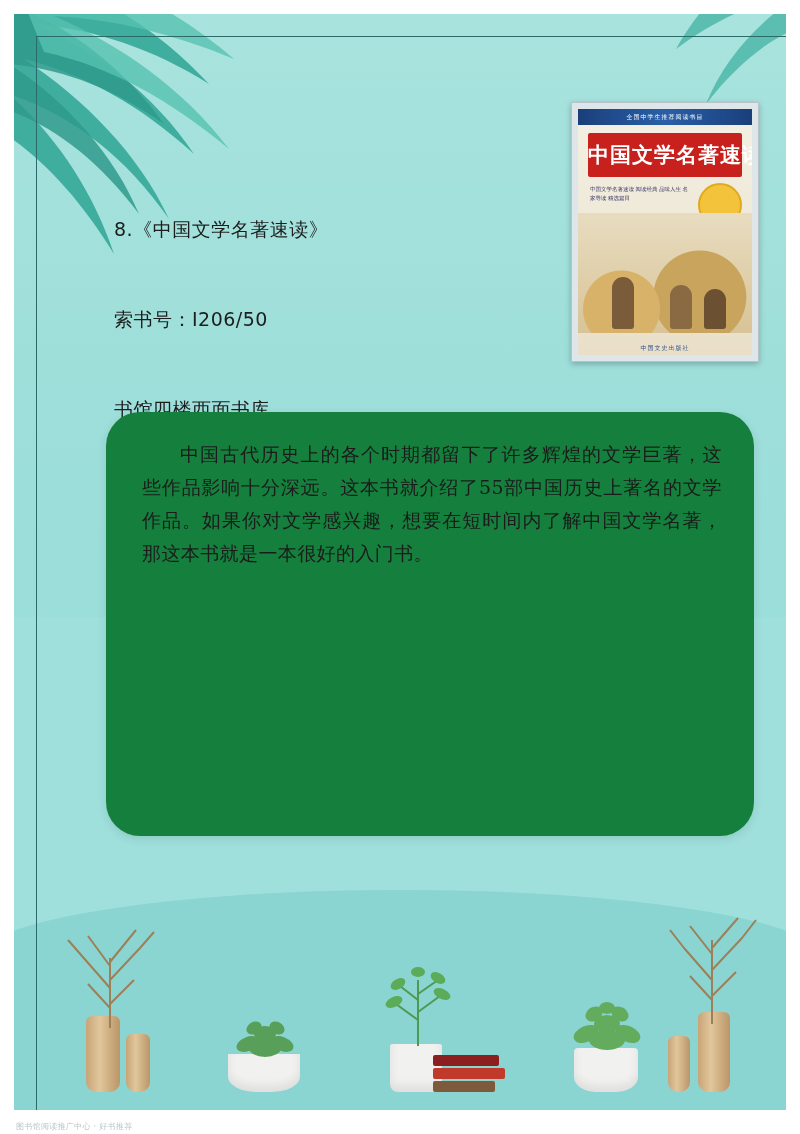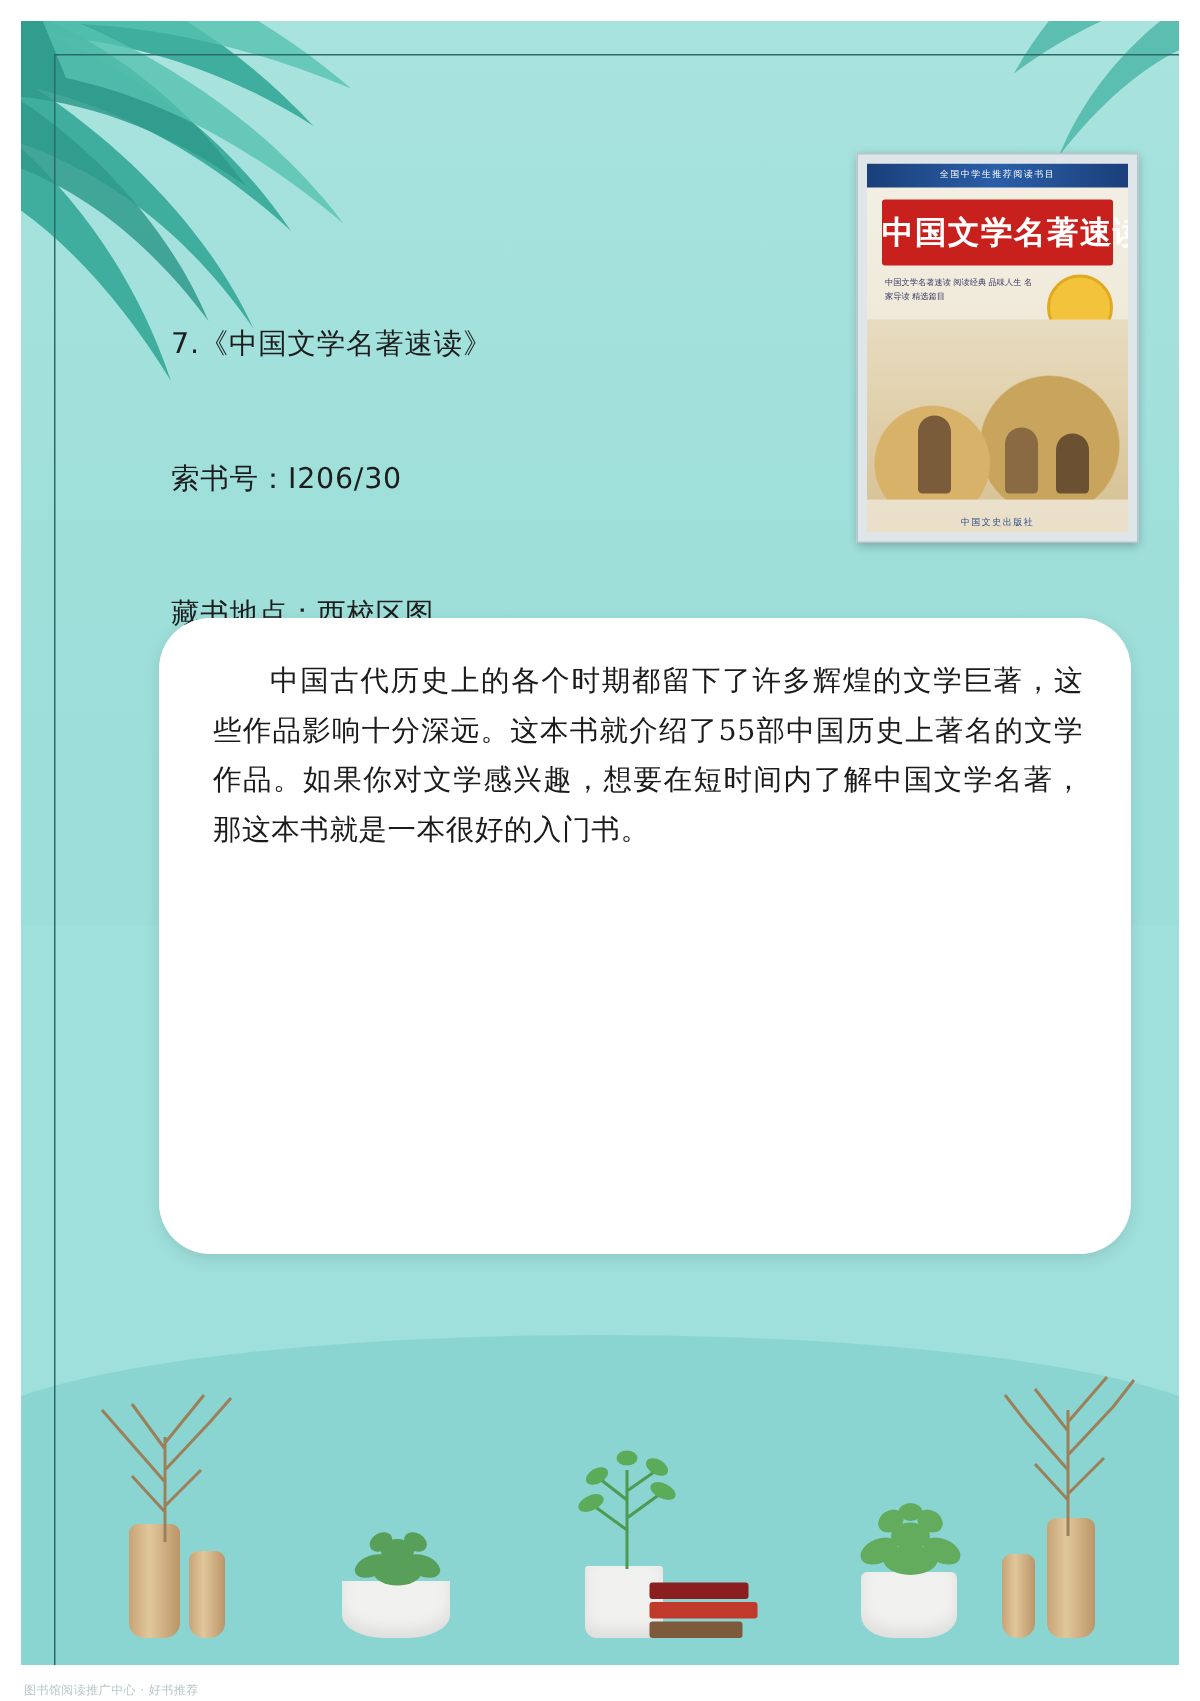--- a/index.html
+++ b/index.html
@@ -202,21 +202,21 @@
     letter-spacing: 1px;
   }
 
   
   .content-card {
     position: absolute;
     left: 92px;
     top: 398px;
     width: 648px;
     height: 424px;
-    background: #ffffff;
+    background: #15803d;
     border-radius: 34px;
     box-shadow: 0 3px 10px rgba(0,0,0,.10);
   }
   .content-body {
     position: absolute;
     left: 36px;
     top: 26px;
     width: 580px;
     color: #1b1b1b;
     font-family: "DejaVu Serif", "Liberation Serif", serif;
@@ -293,23 +293,22 @@
       </g>
     </svg>
 
     <svg class="palm2" viewBox="0 0 200 200">
       <g fill="#49b6a6" opacity=".9">
         <path d="M200 0 C150 20 100 60 70 115 C110 85 155 65 200 58 C160 80 120 120 100 170 C135 125 170 100 200 92 Z"></path>
       </g>
     </svg>
 
     <div class="header-text">
-      <span class="line">7.《中国文学名著速读》</span>
-      <span class="line">索书号：I206/30</span>
-      <span class="line">藏书地点：西校区图</span>
+      <span class="line">8.《中国文学名著速读》</span>
+      <span class="line">索书号：I206/50</span>
       <span class="line">书馆四楼西面书库</span>
     </div>
 
     <div class="book-cover">
       <div class="bc-inner">
         <div class="bc-topbar">全国中学生推荐阅读书目</div>
         <div class="bc-redband">
           <div class="bc-title">中国文学名著速读</div>
         </div>
         <div class="bc-sub">中国文学名著速读

